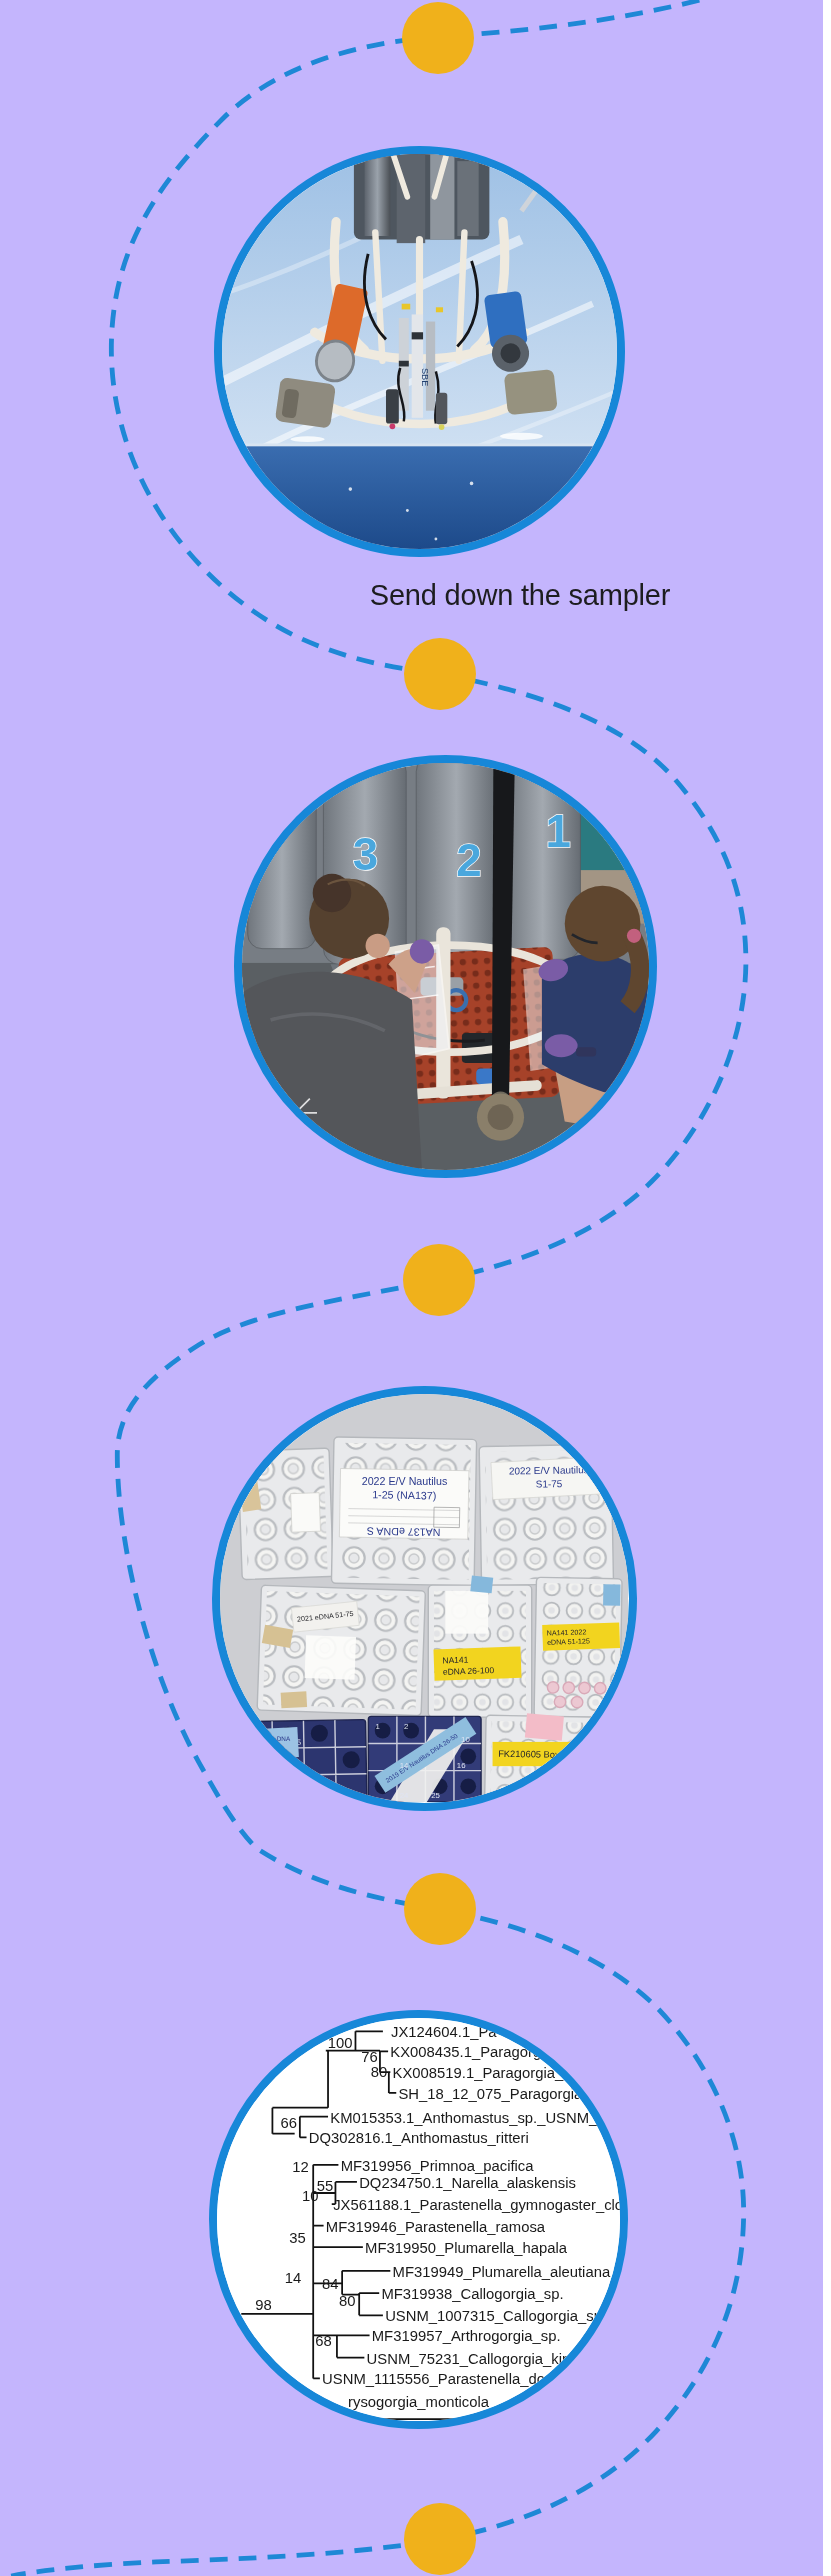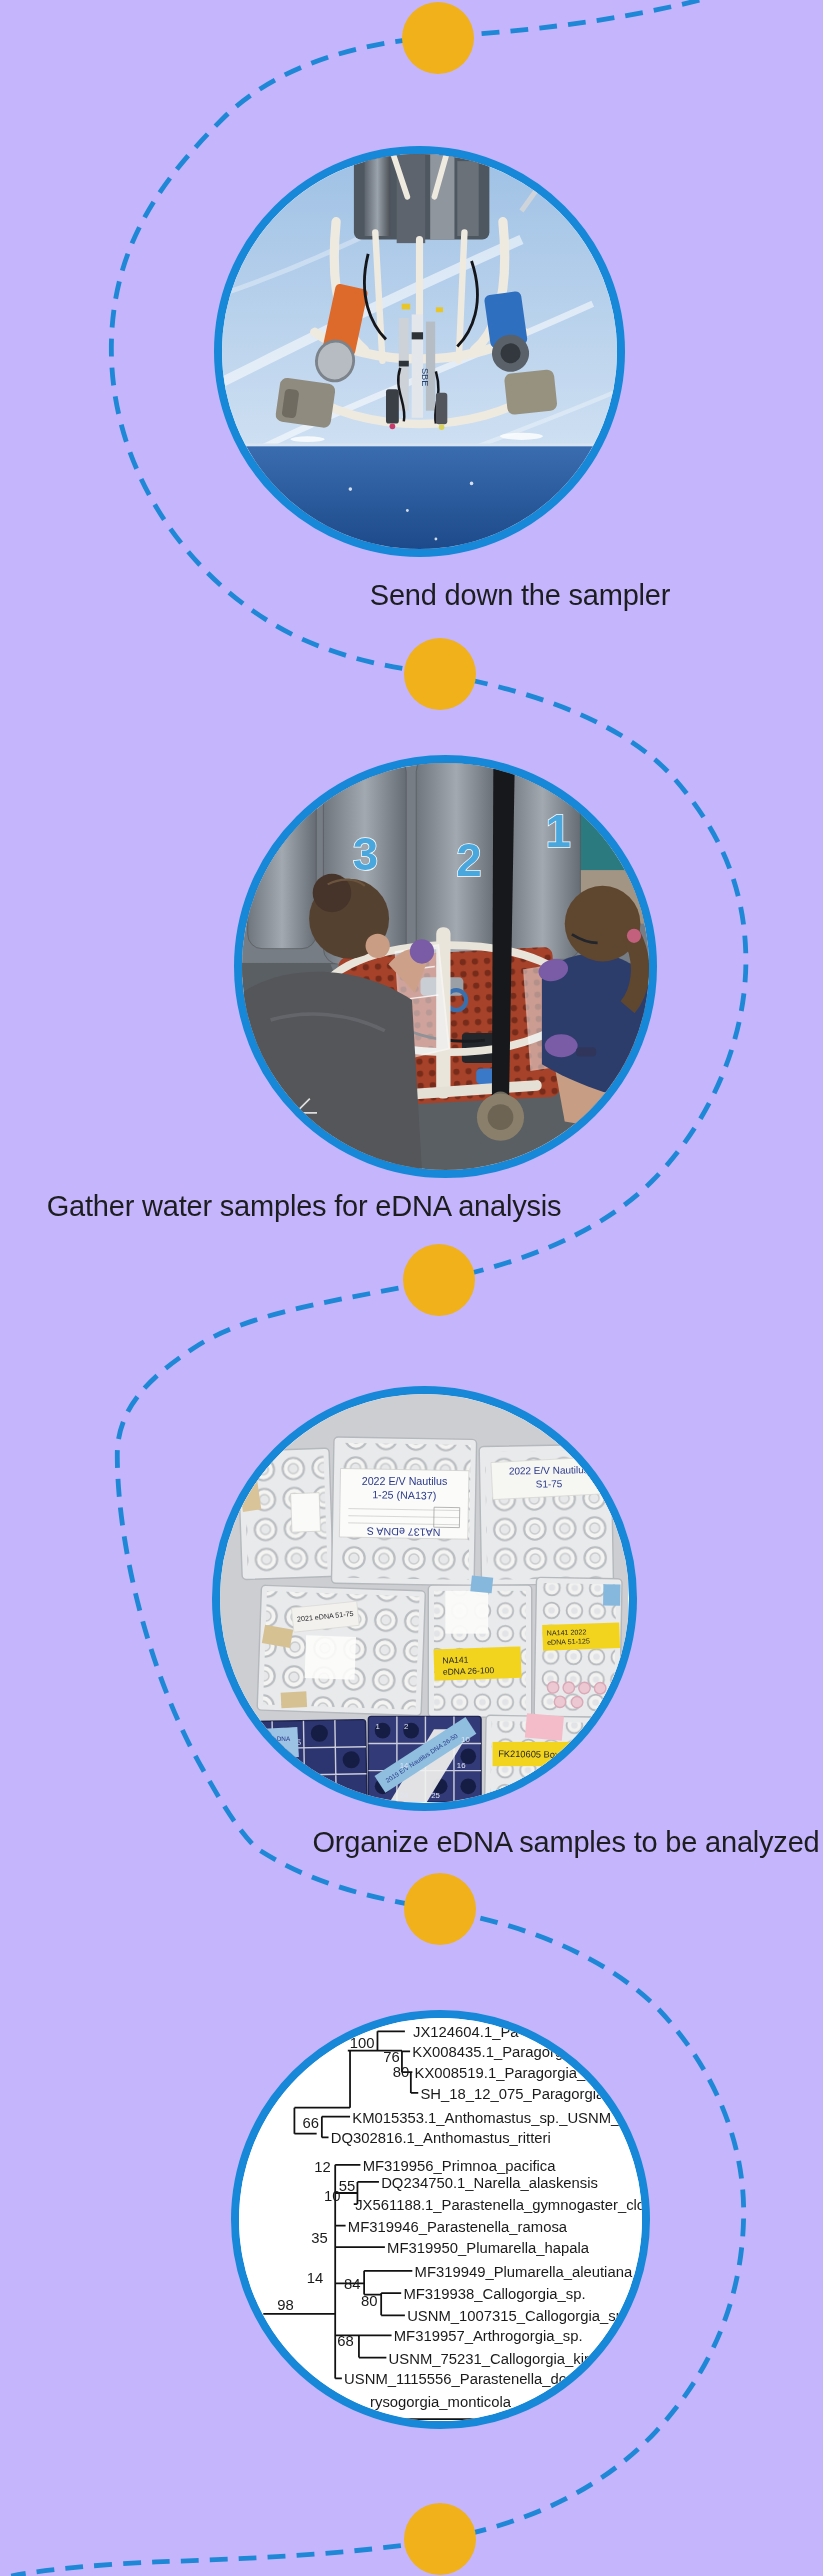--- a/index.html
+++ b/index.html
@@ -13,21 +13,21 @@
   .dot1{left:402px;top:1.5px;}
   .dot2{left:404px;top:638px;}
   .dot3{left:403px;top:1244px;}
   .dot4{left:404px;top:1873px;}
   .dot5{left:404px;top:2503px;}
   .photo{position:absolute;border:8.2px solid var(--ring);border-radius:50%;overflow:hidden;
          background:#fff;z-index:2;box-sizing:border-box;}
   .p1{left:214px;top:146px;width:411px;height:411px;}
   .p2{left:234px;top:755px;width:423px;height:423px;}
   .p3{left:212px;top:1386px;width:425px;height:425px;}
-  .p4{left:231px;top:2010px;width:419px;height:419px;}
+  .p4{left:209px;top:2010px;width:419px;height:419px;}
   .photo > svg{position:absolute;left:0;top:0;display:block;}
   .p4 > svg{left:-10.4px;top:-66px;}
   .caption{position:absolute;transform:translateX(-50%);white-space:nowrap;z-index:2;
            font-size:29px;color:var(--text);letter-spacing:-0.2px;}
   .cap1{left:520px;top:579px;}
   .cap2{left:304px;top:1190px;}
   .cap3{left:566px;top:1826px;}
   .cap4{left:264px;top:2445px;}
   .tree-tip{font-family:"Liberation Sans",sans-serif;font-size:20px;fill:#1a1a1a;}
   .tree-sup{font-family:"Liberation Sans",sans-serif;font-size:20px;fill:#1a1a1a;text-anchor:end;}
@@ -234,21 +234,20 @@
         <circle cx="549" cy="242" r="10" fill="#C2607E"></circle>
         <path d="M462 240 C475 248 488 252 498 252" stroke="#22252B" stroke-width="4" fill="none"></path>
         <ellipse cx="436" cy="290" rx="21" ry="15" fill="#7A5CA6" transform="rotate(-15 436 290)"></ellipse>
         <ellipse cx="447" cy="396" rx="23" ry="16" fill="#7A5CA6"></ellipse>
         <rect x="468" y="398" width="28" height="13" rx="5" fill="#30355C"></rect>
         <path d="M460 527 C480 505 542 505 562 532 L556 562 L466 562 Z" fill="#38C2B0"></path>
         <circle cx="540" cy="540" r="4" fill="#E8713A"></circle>
       </g>
     </svg>
   </div>
-  <div class="caption cap2">Gather water samples for eDNA analysis</div>
 
   <div class="photo p3">
     <svg width="408" height="408" viewBox="0 0 572 572">
       <defs>
         <pattern id="vialsA" width="42" height="42" patternUnits="userSpaceOnUse">
           <circle cx="21" cy="21" r="15" fill="#F4F4F2" stroke="#B9BCC0" stroke-width="3"></circle>
           <circle cx="21" cy="21" r="7" fill="#E7E8EA" stroke="#C8CACC" stroke-width="2"></circle>
         </pattern>
         <pattern id="vialsB" width="32" height="32" patternUnits="userSpaceOnUse">
           <circle cx="16" cy="16" r="11" fill="#F2F2F0" stroke="#B5B8BC" stroke-width="2.5"></circle>
@@ -368,21 +367,20 @@
           <rect x="380" y="460" width="174" height="104" fill="url(#vialsB)"></rect>
           <rect x="428" y="450" width="52" height="34" fill="#F3BCC8" transform="rotate(4 454 467)"></rect>
           <rect x="382" y="488" width="140" height="34" fill="#F2D41F" transform="rotate(-1 452 505)"></rect>
           <text class="hand2" x="390" y="510" font-size="13">FK210605 Box 2</text>
           <rect x="534" y="468" width="26" height="58" fill="#F3BCC8" transform="rotate(-8 547 497)"></rect>
           <text class="hand2" x="540" y="478" font-size="8" transform="rotate(82 544 490)">FK21060</text>
         </g>
       </g>
     </svg>
   </div>
-  <div class="caption cap3">Organize eDNA samples to be analyzed</div>
 
   <div class="photo p4">
     <svg id="tree-svg" width="423" height="482" viewBox="0 0 570 650">
       <rect x="0" y="0" width="570" height="650" fill="#ffffff"></rect>
       <path d="M200 107 H237 M200 107 V133 M160 133 H233 M233 133 V162 M233 134 H244 M233 162 H247
            M245 162 V190 M245 190 H255 M163 133 V210 M88 210 H163 M88 210 V245 M88 245 H118
            M125 222 H163 M125 222 V250 M125 250 H134 M143 287 H177 M143 287 V575 M143 325 H173
            M173 310 V340 M173 310 H202 M168 340 H173 M143 369 H157 M143 398 H210 M143 447 H182
            M182 430 V462 M182 430 H247 M182 462 H205 M205 460 V490 M205 460 H232 M205 490 H237
            M46 488 H143 M143 517 H219 M175 517 V547 M175 547 H212 M143 575 H152 M155 630 H350" fill="none" stroke="#111111" stroke-width="2.4"></path>

